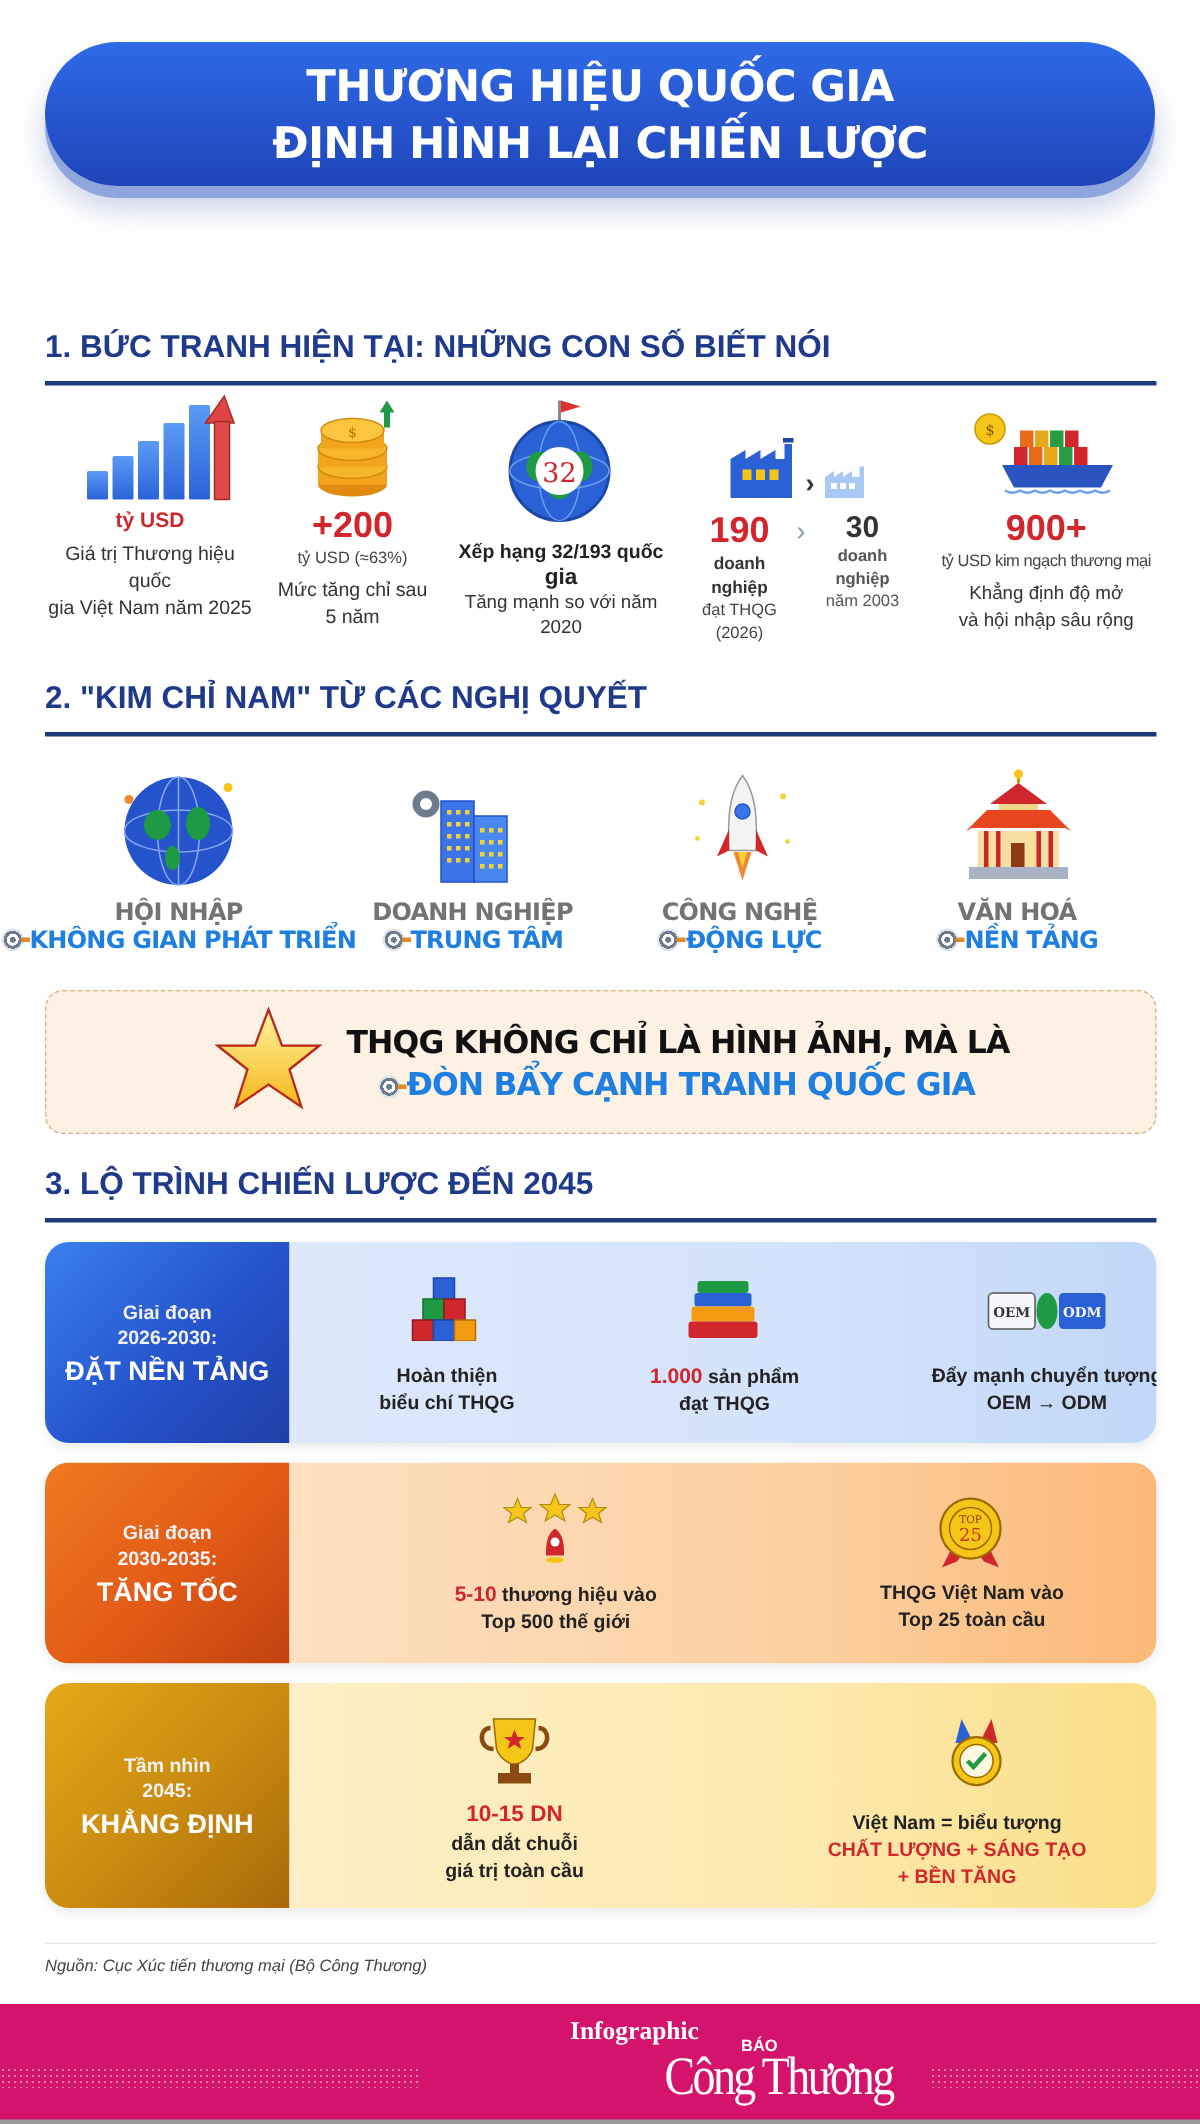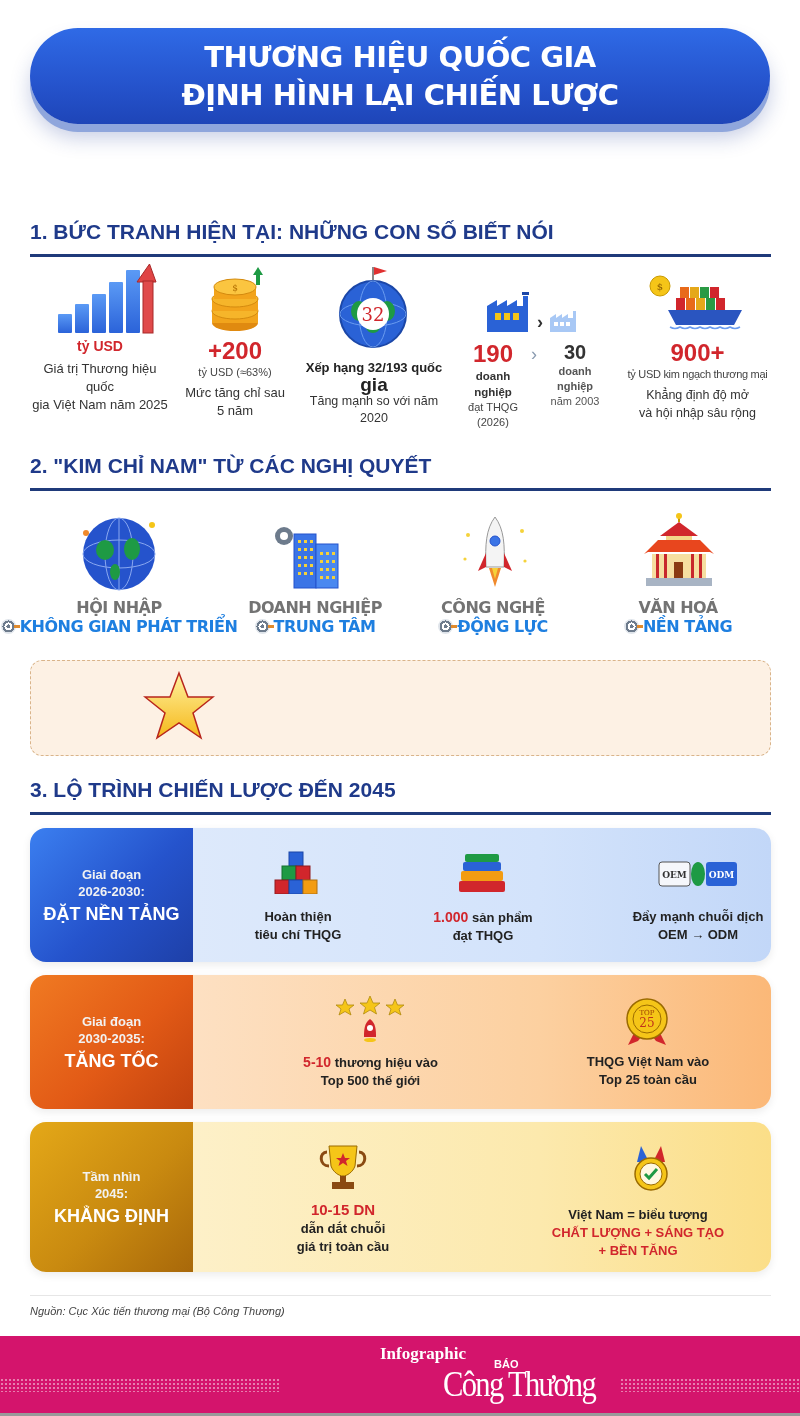--- a/index.html
+++ b/index.html
@@ -110,21 +110,21 @@
     <ellipse cx="36" cy="51" rx="14" ry="33" fill="none" stroke="#6a9cf0" stroke-width="1"></ellipse>
     <ellipse cx="22" cy="48" rx="8" ry="10" fill="#1e9a44"></ellipse>
     <ellipse cx="50" cy="48" rx="8" ry="10" fill="#1e9a44"></ellipse>
     <ellipse cx="36" cy="64" rx="7" ry="6" fill="#1e9a44"></ellipse>
     <circle cx="36" cy="51" r="16" fill="#fff"></circle>
     <text x="36" y="58" font-size="18" text-anchor="middle" fill="#d1262c" font-family="DejaVu Serif, serif">32</text>
   </svg>
 </div>
 <div class="abs center" style="left:305px; top:359px; width:138px;">
   <div style="font-size:13px; font-weight:bold; color:#222; line-height:17px;">Xếp hạng 32/193 quốc</div>
-  <div style="font-size:19px; font-weight:bold; color:#222; line-height:17px;">gia</div>
+  <div style="font-size:15px; font-weight:bold; color:#222; line-height:17px;">gia</div>
   <div class="desc" style="font-size:12.5px; line-height:17px;">Tăng mạnh so với năm</div>
   <div class="desc" style="font-size:12.5px; line-height:17px;">2020</div>
 </div>
 
 <div class="abs" style="left:485px; top:288px; width:95px; height:46px;">
   <svg width="95" height="46" viewBox="0 0 95 46">
     <polygon points="2,44 2,18 12,12 12,18 22,12 22,18 32,12 32,18 38,18 38,8 43,8 43,44" fill="#2a62d6"></polygon>
     <rect x="37" y="4" width="7" height="3" fill="#1b47a8"></rect>
     <rect x="10" y="25" width="6" height="7" fill="#f5c518"></rect>
     <rect x="19" y="25" width="6" height="7" fill="#f5c518"></rect>
@@ -282,20 +282,24 @@
     <svg width="72" height="70" viewBox="0 0 72 70">
       <defs>
           <linearGradient id="sg" x1="0" y1="0" x2="0" y2="1">
             <stop offset="0" stop-color="#fff2a0"></stop>
             <stop offset="1" stop-color="#f5b81a"></stop>
           </linearGradient>
         </defs>
       <polygon points="36,2 45,26 70,26 50,42 58,67 36,52 14,67 22,42 2,26 27,26" fill="url(#sg)" stroke="#b8261c" stroke-width="1.5"></polygon>
     </svg>
   </div>
+  <div class="abs center" style="left:200px; top:20px; width:440px;">
+    <div style="font-family:'DejaVu Sans', sans-serif; font-weight:bold; font-size:21px; color:#111; letter-spacing:-0.6px; line-height:28px; white-space:nowrap;">THQG KHÔNG CHỈ LÀ HÌNH ẢNH, MÀ LÀ</div>
+    <div style="font-family:'DejaVu Sans', sans-serif; font-weight:bold; font-size:21px; color:#1e7fe0; letter-spacing:-0.6px; line-height:28px; white-space:nowrap;"><span class="target"></span><span>ĐÒN BẨY CẠNH TRANH QUỐC GIA</span></div>
+  </div>
 </div>
 
 <div class="abs sec-head" style="top:778px;">3. LỘ TRÌNH CHIẾN LƯỢC ĐẾN 2045</div>
 
 <div class="abs stage" style="top:828px;">
   <div class="stage-left" style="background:linear-gradient(135deg,#3b7ff0 0%,#2553cc 55%,#1e40a8 100%);">
     <div class="s1">Giai đoạn</div>
     <div class="s1">2026-2030:</div>
     <div class="s2">ĐẶT NỀN TẢNG</div>
   </div>
@@ -305,21 +309,21 @@
         <rect x="16" y="2" width="14" height="14" fill="#2a62d6" stroke="#1b47a8"></rect>
         <rect x="9" y="16" width="14" height="14" fill="#1e9a44" stroke="#14702e"></rect>
         <rect x="23" y="16" width="14" height="14" fill="#d1262c" stroke="#901a1e"></rect>
         <rect x="2" y="30" width="14" height="14" fill="#d1262c" stroke="#901a1e"></rect>
         <rect x="16" y="30" width="14" height="14" fill="#2a62d6" stroke="#1b47a8"></rect>
         <rect x="30" y="30" width="14" height="14" fill="#f39c12" stroke="#b07010"></rect>
       </svg>
     </div>
     <div class="abs center item-text" style="left:30px; top:80px; width:150px;">
       <div>Hoàn thiện</div>
-      <div>tiêu chí THQG</div>
+      <div>biểu chí THQG</div>
     </div>
 
     <div class="abs" style="left:265px; top:24px; width:48px; height:44px;">
       <svg width="48" height="44" viewBox="0 0 48 44">
         <rect x="7" y="2" width="34" height="8" rx="2" fill="#1e9a44"></rect>
         <rect x="5" y="10" width="38" height="9" rx="2" fill="#2a62d6"></rect>
         <rect x="3" y="19" width="42" height="10" rx="2" fill="#f39c12"></rect>
         <rect x="1" y="29" width="46" height="11" rx="2" fill="#d1262c"></rect>
       </svg>
     </div>
@@ -331,21 +335,21 @@
     <div class="abs" style="left:465px; top:32px; width:80px; height:28px;">
       <svg width="80" height="28" viewBox="0 0 80 28">
         <rect x="1" y="2" width="31" height="24" rx="3" fill="#f5f7fb" stroke="#555"></rect>
         <ellipse cx="40" cy="14" rx="7" ry="12" fill="#1e9a44"></ellipse>
         <rect x="48" y="2" width="31" height="24" rx="3" fill="#2a62d6"></rect>
         <text x="16.5" y="18" font-size="9" text-anchor="middle" font-weight="bold" fill="#333" font-family="DejaVu Serif, serif">OEM</text>
         <text x="63.5" y="18" font-size="9" text-anchor="middle" font-weight="bold" fill="#fff" font-family="DejaVu Serif, serif">ODM</text>
       </svg>
     </div>
     <div class="abs center item-text" style="left:405px; top:80px; width:200px;">
-      <div>Đẩy mạnh chuỗi dịch</div>
+      <div>Đẩy mạnh chuyển tượng</div>
       <div>OEM → ODM</div>
     </div>
   </div>
 </div>
 
 <div class="abs stage" style="top:975px;">
   <div class="stage-left" style="background:linear-gradient(135deg,#f07a22 0%,#e25a16 55%,#c2420f 100%);">
     <div class="s1">Giai đoạn</div>
     <div class="s1">2030-2035:</div>
     <div class="s2">TĂNG TỐC</div>

